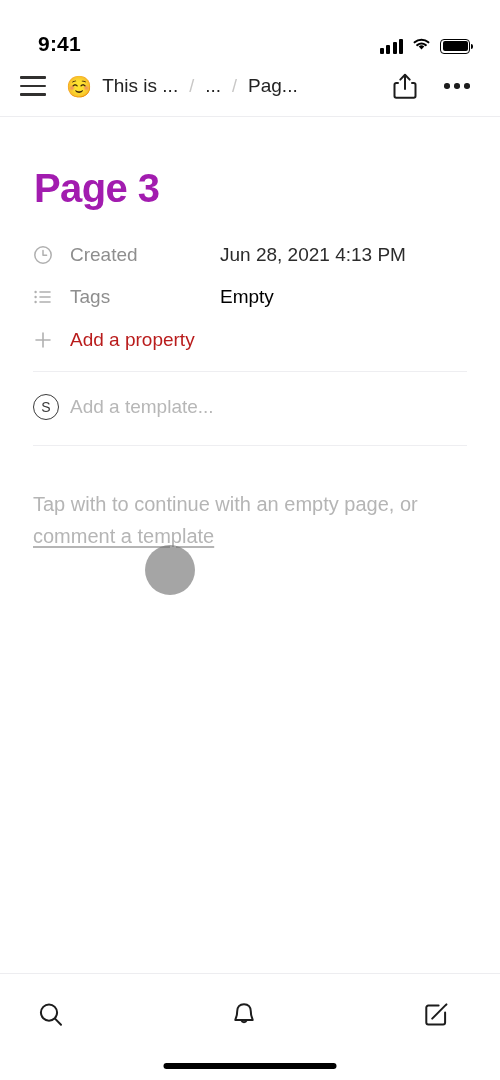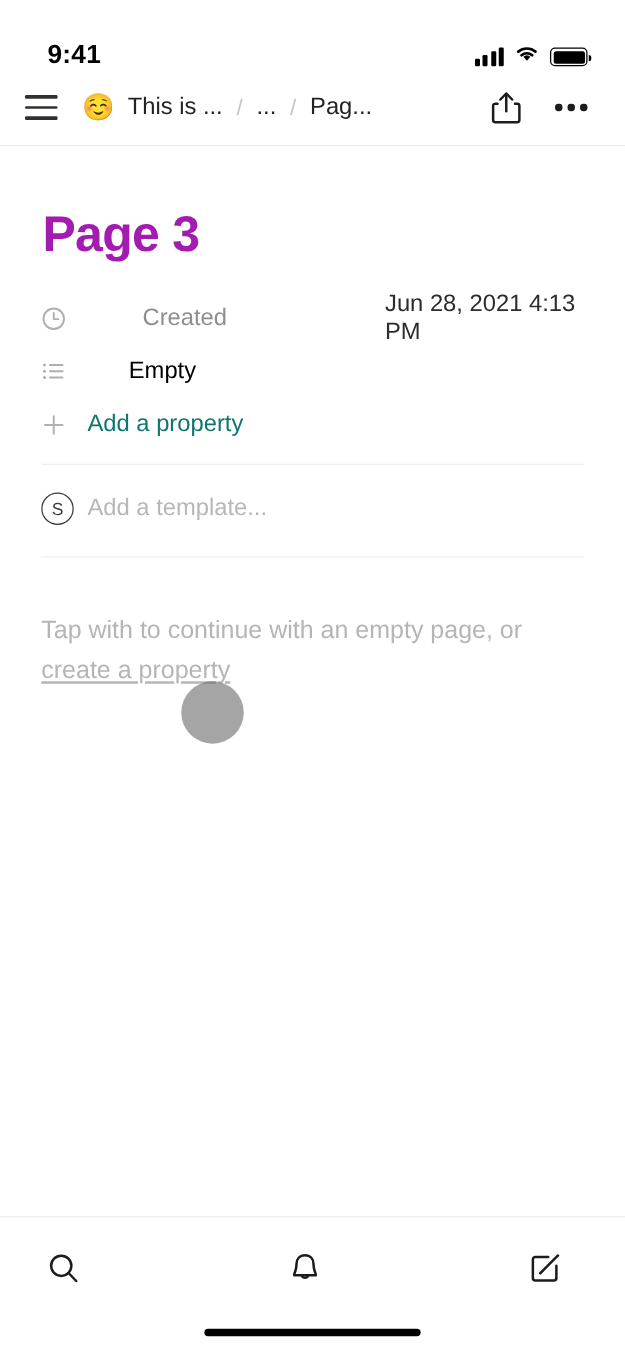--- a/index.html
+++ b/index.html
@@ -172,21 +172,20 @@
   }
 
   .props {
     margin-top: 23px;
   }
   .prop-row {
     display: flex;
     align-items: center;
     height: 42px;
     cursor: pointer;
-    gap: 44px;
   }
   .prop-icon {
     width: 26px;
     flex: 0 0 26px;
     display: flex;
     align-items: center;
     justify-content: flex-start;
     color: #b0b0b0;
   }
   .prop-label {
@@ -205,21 +204,21 @@
   }
 
   .add-prop {
     display: flex;
     align-items: center;
     height: 44px;
     cursor: pointer;
   }
   .add-prop-label {
     font-size: 19px;
-    color: #0f766e;
+    color: #b91c1c;
     margin-left: 11px;
   }
 
   .divider {
     height: 1px;
     background: #eeeef1;
     margin: 9px 0 0 0;
   }
 
   .comment-row {
@@ -388,20 +387,21 @@
       <span class="prop-icon">
         <svg width="20" height="20" viewBox="0 0 20 20">
           <circle cx="2.6" cy="5" r="1.2" fill="#b0b0b0"></circle>
           <circle cx="2.6" cy="10" r="1.2" fill="#b0b0b0"></circle>
           <circle cx="2.6" cy="15" r="1.2" fill="#b0b0b0"></circle>
           <rect x="6.2" y="4.2" width="11.6" height="1.6" rx="0.8" fill="#b0b0b0"></rect>
           <rect x="6.2" y="9.2" width="11.6" height="1.6" rx="0.8" fill="#b0b0b0"></rect>
           <rect x="6.2" y="14.2" width="11.6" height="1.6" rx="0.8" fill="#b0b0b0"></rect>
         </svg>
       </span>
+      <span class="prop-label">Tags</span>
       <span class="prop-value empty">Empty</span>
     </div>
 
     <div class="add-prop">
       <span class="prop-icon">
         <svg width="20" height="20" viewBox="0 0 20 20">
           <path d="M10 3 V17 M3 10 H17" stroke="#b1b1b1" stroke-width="1.6" stroke-linecap="round"></path>
         </svg>
       </span>
       <span class="add-prop-label">Add a property</span>
@@ -412,21 +412,21 @@
   <div class="divider"></div>
 
   <div class="comment-row">
     <span class="avatar">S</span>
     <span class="comment-placeholder">Add a template...</span>
   </div>
 
   <div class="divider"></div>
 
   <div class="empty-hint">
-    <span>Tap with to continue with an empty page, or </span><span class="tpl-link">create a property</span>
+    <span>Tap with to continue with an empty page, or </span><span class="tpl-link">comment a template</span>
   </div>
 
 </div>
 
 <div class="touch-dot"></div>
 
 <div class="tab-bar">
   <div class="tab-items">
 
     <div class="tab-item">

